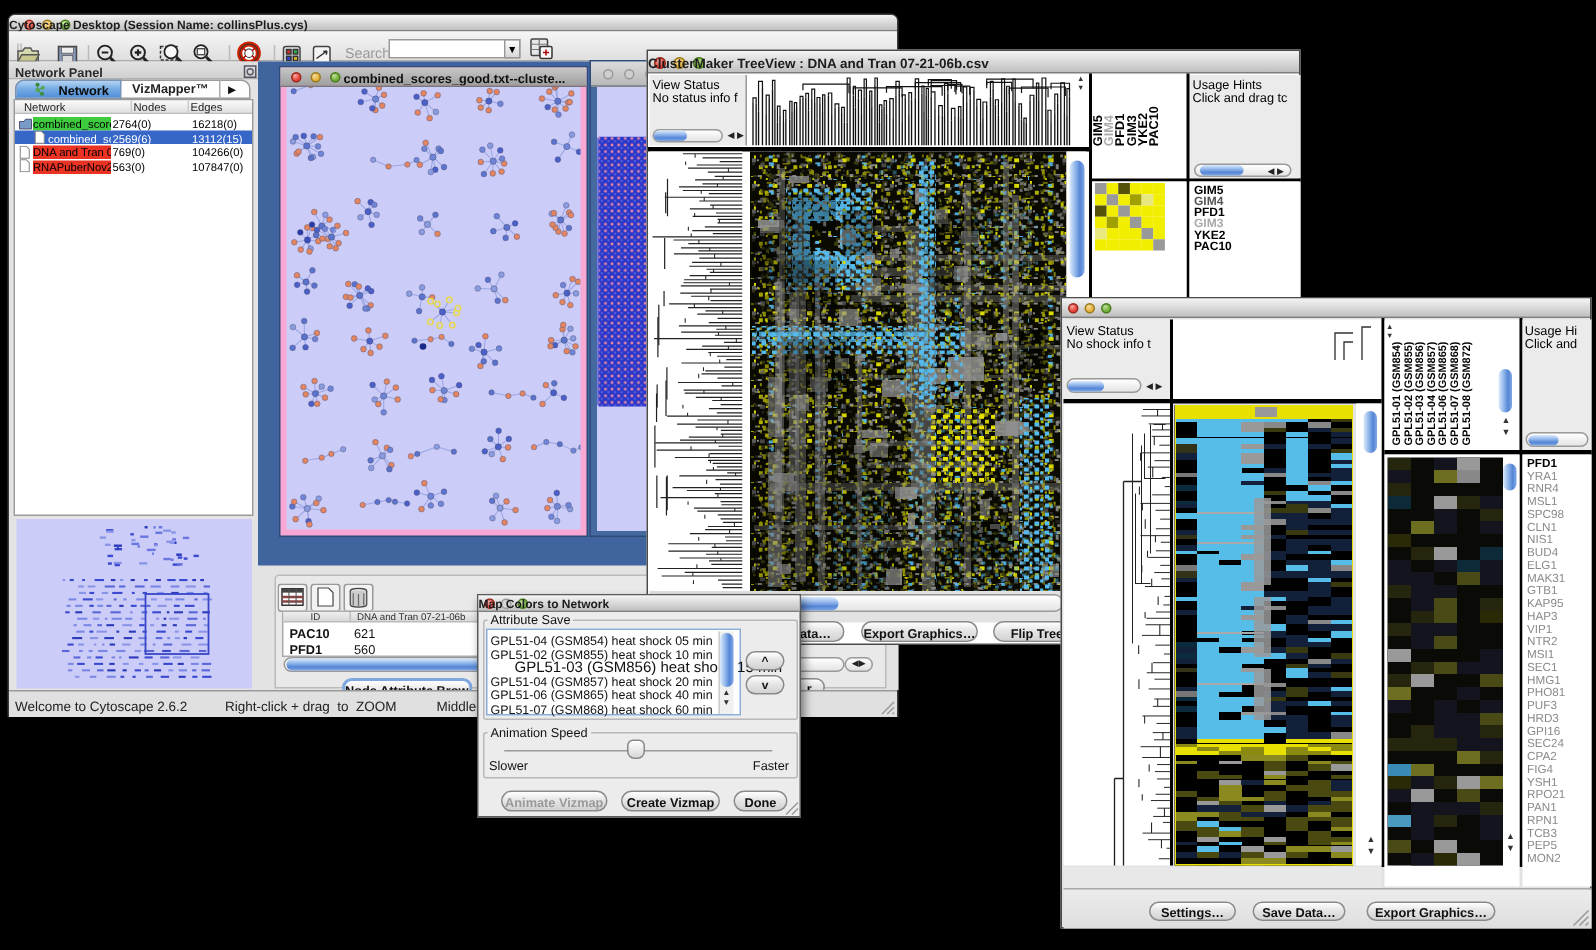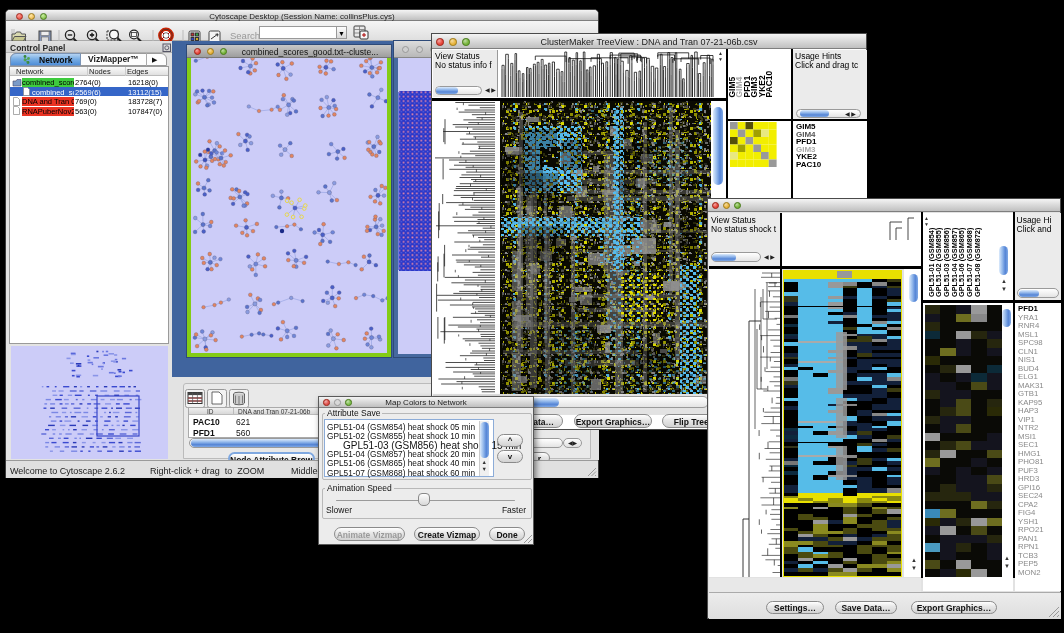--- a/index.html
+++ b/index.html
@@ -1,20 +1,20 @@
 <!DOCTYPE html>
 <html><head><meta charset="utf-8"><style>
 *{margin:0;padding:0;box-sizing:border-box}
 html,body{width:1064px;height:633px;background:#000;overflow:hidden;
   font-family:"Liberation Sans",sans-serif;}
 .abs{position:absolute}
 .win{position:absolute;border:1px solid #565656}
 .tbar{position:absolute;left:0;right:0;top:0;background:linear-gradient(#f4f4f4,#dcdcdc 45%,#c0c0c0);border-bottom:1px solid #7e7e7e;}
 .lt{position:absolute;border-radius:50%;}
-.ttl{position:absolute;left:0;right:0;text-align:center;font-weight:normal;color:#1c1c1c;white-space:nowrap;overflow:hidden}
+.ttl{position:absolute;left:0;right:0;text-align:left;font-weight:bold;color:#1c1c1c;white-space:nowrap;overflow:hidden}
 .pill{position:absolute;border:1px solid #8a8a8a;border-radius:8px;background:linear-gradient(#ffffff,#e8e8e8 40%,#d2d2d2);text-align:center;font-weight:bold;color:#111;white-space:nowrap;overflow:hidden}
 .sbtrack{position:absolute;background:linear-gradient(#fff,#e4e4e4);border:1px solid #9a9a9a;border-radius:7px}
 .sbthumbh{position:absolute;border-radius:6px;background:linear-gradient(#dcebfc,#8fb5ea 40%,#5585d6 70%,#7fa8e4)}
 .sbthumbv{position:absolute;border-radius:6px;background:linear-gradient(90deg,#dcebfc,#8fb5ea 40%,#5585d6 70%,#7fa8e4)}
 .blkline{position:absolute;background:#000}
 .wpane{position:absolute;background:#fff}
 .gpane{position:absolute;background:#ebebeb;color:#000}
 </style></head>
 <body>
 <div class="win" id="mainwin" style="left:5px;top:9px;width:594px;height:469px;background:#e3e3e3;border-radius:5px 5px 0 0;border-color:#3c3c3c">
@@ -68,21 +68,21 @@
       <svg width="16" height="16" style="position:absolute;left:347px;top:3px">
         <rect x="1" y="2" width="11" height="11" rx="1" fill="#e8e8e8" stroke="#444"></rect>
         <line x1="1" y1="5.5" x2="12" y2="5.5" stroke="#777" stroke-width="0.8"></line>
         <line x1="1" y1="9" x2="12" y2="9" stroke="#777" stroke-width="0.8"></line>
         <line x1="6.5" y1="2" x2="6.5" y2="13" stroke="#777" stroke-width="0.8"></line>
         <rect x="7" y="7" width="8" height="8" rx="1" fill="#f8f8f8" stroke="#333"></rect>
         <path d="M9 11 h4 M11 9 v4" stroke="#a00" stroke-width="1"></path>
       </svg>
     </div>
     <div class="abs" style="left:0;top:31px;width:167px;height:12px;background:linear-gradient(#e2e2e2,#d0d0d0);border-bottom:1px solid #b0b0b0;border-right:1px solid #aaa">
-      <span style="position:absolute;left:4px;top:1.5px;font-size:8.5px;font-weight:bold;color:#2a2a2a">Control Panel</span>
+      <span style="position:absolute;left:4px;top:1.5px;font-size:8.5px;font-weight:bold;color:#2a2a2a">Network Panel</span>
       <svg width="12" height="11" style="position:absolute;left:155px;top:1px">
         <rect x="2" y="2" width="7.5" height="7.5" fill="none" stroke="#556" stroke-width="1"></rect>
         <circle cx="5.8" cy="5.8" r="2" fill="none" stroke="#556" stroke-width="0.9"></circle>
       </svg>
     </div>
     <div class="abs" style="left:0;top:43px;width:167px;height:13px;background:#e3e3e3;border-right:1px solid #aaa">
       <div class="abs" style="left:4px;top:0px;width:157px;height:13px;background:#fdfdfd;border:1px solid #9a9a9a;border-radius:6px 6px 0 0"></div>
       <div class="abs" style="left:4px;top:0px;width:71px;height:13px;background:linear-gradient(#b5d3f2,#79aee4 45%,#4f8ed8);border:1px solid #7a93b5;border-radius:6px 0 0 0;font-size:8.5px;font-weight:bold;text-align:left;padding-left:28px;line-height:13px;color:#0a0a0a">Network</div>
       <svg width="10" height="12" style="position:absolute;left:16px;top:1px">
         <circle cx="3" cy="2.5" r="1.4" fill="#3a8a3a"></circle>
@@ -117,21 +117,21 @@
         <span style="position:absolute;left:22px;top:1px;width:42px;overflow:hidden;white-space:nowrap;font-size:7.5px">combined_sco</span>
         <span style="position:absolute;left:65px;top:1px;font-size:7.5px">2569(6)</span>
         <span style="position:absolute;left:118px;top:1px;font-size:7.5px">13112(15)</span>
       </div>
       <div class="abs" style="left:0;top:29.0px;width:158px;height:9.5px;font-size:8px;color:#000">
         <svg width="9" height="9" style="position:absolute;left:2px;top:0.5px">
           <path d="M1.5 0.5 h4 l2 2 v6 h-6 z" fill="#fff" stroke="#888" stroke-width="0.7"></path>
         </svg>
         <span style="position:absolute;left:12px;top:1px;width:52px;overflow:hidden;white-space:nowrap;background:#ea3323;font-size:7.5px">DNA and Tran 07</span>
         <span style="position:absolute;left:65px;top:1px;font-size:7.5px">769(0)</span>
-        <span style="position:absolute;left:118px;top:1px;font-size:7.5px">183728(7)</span>
+        <span style="position:absolute;left:118px;top:1px;font-size:7.5px">104266(0)</span>
       </div>
       <div class="abs" style="left:0;top:38.5px;width:158px;height:9.5px;font-size:8px;color:#000">
         <svg width="9" height="9" style="position:absolute;left:2px;top:0.5px">
           <path d="M1.5 0.5 h4 l2 2 v6 h-6 z" fill="#fff" stroke="#888" stroke-width="0.7"></path>
         </svg>
         <span style="position:absolute;left:12px;top:1px;width:52px;overflow:hidden;white-space:nowrap;background:#ea3323;font-size:7.5px">RNAPuberNov2+!</span>
         <span style="position:absolute;left:65px;top:1px;font-size:7.5px">563(0)</span>
         <span style="position:absolute;left:118px;top:1px;font-size:7.5px">107847(0)</span>
       </div>
     </div>
@@ -404,21 +404,21 @@
         <pattern id="gp" width="4.4" height="4.4" patternUnits="userSpaceOnUse">
 <rect width="4.4" height="4.4" fill="#2a36c8"></rect>
 <rect x="0.4" y="0.4" width="1.7" height="1.7" fill="#e88aa8"></rect>
 <rect x="2.6" y="2.6" width="1.3" height="1.3" fill="#5a68e0"></rect>
 </pattern>
       </defs>
 <rect x="1" y="0" width="32" height="180" fill="url(#gp)"></rect>
 <rect x="0" y="1" width="1.5" height="178" fill="#4a55d8" opacity="0.7"></rect>
 </svg>
   </div>
-<div class="abs" style="left:186px;top:44px;width:206px;height:314px;background:#84cc16;border:1px solid #2e4a78">
+<div class="abs" style="left:186px;top:44px;width:206px;height:314px;background:#f9a8d4;border:1px solid #2e4a78">
     <div class="tbar" style="height:13px;background:linear-gradient(#c8c8c8,#9e9e9e);border-bottom:1px solid #777"></div>
     <div class="lt" style="left:7px;top:3px;width:7px;height:7px;background:radial-gradient(circle at 35% 30%,#fff8,transparent 60%),#e8453a;border:0.5px solid #9a2a1e"></div>
     <div class="lt" style="left:20px;top:3px;width:7px;height:7px;background:radial-gradient(circle at 35% 30%,#fff8,transparent 60%),#e8b33a;border:0.5px solid #9a7a1e"></div>
     <div class="lt" style="left:33px;top:3px;width:7px;height:7px;background:radial-gradient(circle at 35% 30%,#fff8,transparent 60%),#76b43a;border:0.5px solid #4a7a1e"></div>
     <div class="ttl" style="top:2px;left:42px;font-size:8.5px;color:#111">combined_scores_good.txt--cluste...</div>
     <svg width="196" height="295" style="position:absolute;left:4px;top:13px;background:#ccccf8">
       <line x1="4.8" y1="2.8" x2="16.2" y2="-1.2" stroke="#9aa6e4" stroke-width="0.7"></line>
       <circle cx="4.8" cy="2.8" r="1.8" fill="#5a73cc" stroke="#55557a" stroke-width="0.3"></circle>
       <line x1="16.2" y1="-1.2" x2="20.6" y2="-1.9" stroke="#9aa6e4" stroke-width="0.7"></line>
       <circle cx="16.2" cy="-1.2" r="1.8" fill="#e28560" stroke="#55557a" stroke-width="0.3"></circle>
@@ -1696,21 +1696,21 @@
     <div class="pill" style="left:142px;top:380px;width:78px;height:14px;font-size:8.5px;line-height:14px">Export Graphics…</div>
     <div class="pill" style="left:230px;top:380px;width:67px;height:14px;font-size:8.5px;line-height:14px">Flip Tree N</div>
   </div>
 <div class="win" style="left:707px;top:198px;width:354px;height:421px;background:#e2e2e2;border-color:#4a4a4a">
     <div class="tbar" style="height:13px"></div>
     <div class="lt" style="left:4px;top:3px;width:7px;height:7px;background:radial-gradient(circle at 35% 30%,#fff8,transparent 60%),#e8453a;border:0.5px solid #9a2a1e"></div>
     <div class="lt" style="left:15px;top:3px;width:7px;height:7px;background:radial-gradient(circle at 35% 30%,#fff8,transparent 60%),#e8b33a;border:0.5px solid #9a7a1e"></div>
     <div class="lt" style="left:26px;top:3px;width:7px;height:7px;background:radial-gradient(circle at 35% 30%,#fff8,transparent 60%),#76b43a;border:0.5px solid #4a7a1e"></div>
     <div class="gpane" style="left:1px;top:14px;width:71px;height:53px">
       <div style="position:absolute;left:2px;top:2px;font-size:8.5px">View Status</div>
-      <div style="position:absolute;left:2px;top:11px;font-size:8.5px;white-space:nowrap">No status shock t</div>
+      <div style="position:absolute;left:2px;top:11px;font-size:8.5px;white-space:nowrap">No shock info t</div>
       <div class="sbtrack" style="left:2px;top:39px;width:50px;height:10px"></div>
       <div class="sbthumbh" style="left:3px;top:40.5px;width:24px;height:7px"></div>
       <div style="position:absolute;left:55px;top:40px;font-size:6px;color:#222">◀&nbsp;▶</div>
     </div>
     <div class="wpane" style="left:74px;top:14px;width:139px;height:53px"></div>
     <svg width="30" height="24" style="position:absolute;left:178px;top:17px">
       <path d="M4 24 V6 H16 M10 24 V12 H16 M22 24 V2 h6" stroke="#333" stroke-width="0.9" fill="none"></path>
     </svg>
     <div class="blkline" style="left:72px;top:14px;width:2px;height:364px"></div>
     <div class="blkline" style="left:1px;top:67px;width:212px;height:2.5px"></div>

